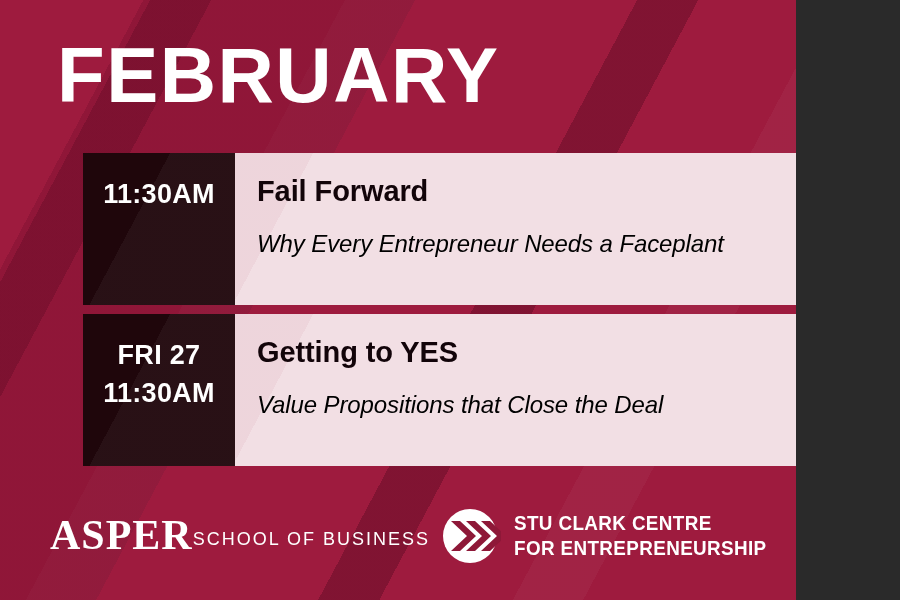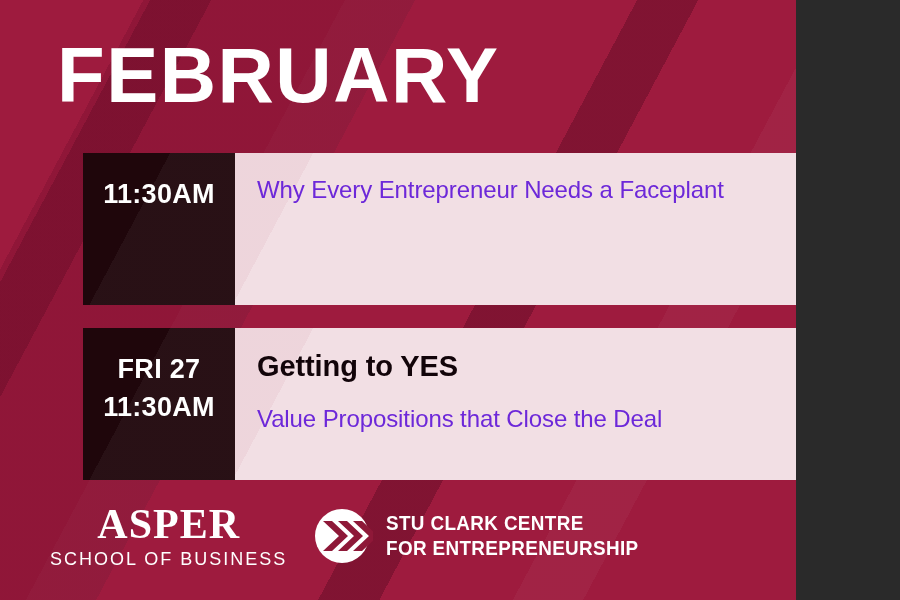--- a/index.html
+++ b/index.html
@@ -72,21 +72,21 @@
   .event-card {
     position: absolute;
     left: 83px;
     width: 733px;
     height: 152px;
     display: flex;
     align-items: stretch;
     overflow: hidden;
   }
   #card-0 { top: 153px; }
-  #card-1 { top: 328px; }
+  #card-1 { top: 314px; }
 
   .card-date {
     position: relative;
     flex: 0 0 152px;
     width: 152px;
     background: #1F060B;
     color: #ffffff;
     display: flex;
     flex-direction: column;
     justify-content: flex-start;
@@ -152,43 +152,44 @@
     font-size: 29px;
     font-weight: 700;
     letter-spacing: -0.1px;
     line-height: 1.1;
     margin: 0 0 22px 0;
     white-space: nowrap;
   }
   .event-subtitle {
     position: relative;
     z-index: 1;
-    color: #6d28d9;
+    color: #000000;
     font-size: 24px;
+    font-style: italic;
     font-weight: 400;
     line-height: 1.2;
     letter-spacing: -0.1px;
     white-space: nowrap;
   }
 
   
   .logo-lockup {
     position: absolute;
     left: 50px;
     top: 505px;
     height: 62px;
     display: flex;
     align-items: center;
   }
   .asper-block {
     display: flex;
-    flex-direction: column;
+    flex-direction: row;
     align-items: center;
     color: #ffffff;
-    margin-right: 28px;
+    margin-right: 13px;
   }
   .asper-word {
     font-family: "Liberation Serif", "DejaVu Serif", serif;
     font-size: 42px;
     font-weight: 700;
     line-height: 0.98;
     letter-spacing: 1px;
   }
   .asper-sub {
     font-size: 18px;
@@ -228,20 +229,21 @@
   <div class="bg-stripes"></div>
   <div class="bg-stripe-wide"></div>
 
   <div class="month-title">FEBRUARY</div>
 
   <div class="event-card" id="card-0">
     <div class="card-date">
       <span class="date-time">11:30AM</span>
     </div>
     <div class="card-body">
+      <div class="event-title">Fail Forward</div>
       <div class="event-subtitle">Why Every Entrepreneur Needs a Faceplant</div>
     </div>
   </div>
 
   <div class="event-card" id="card-1">
     <div class="card-date">
       <span class="date-day">FRI 27</span>
       <span class="date-time">11:30AM</span>
     </div>
     <div class="card-body">

